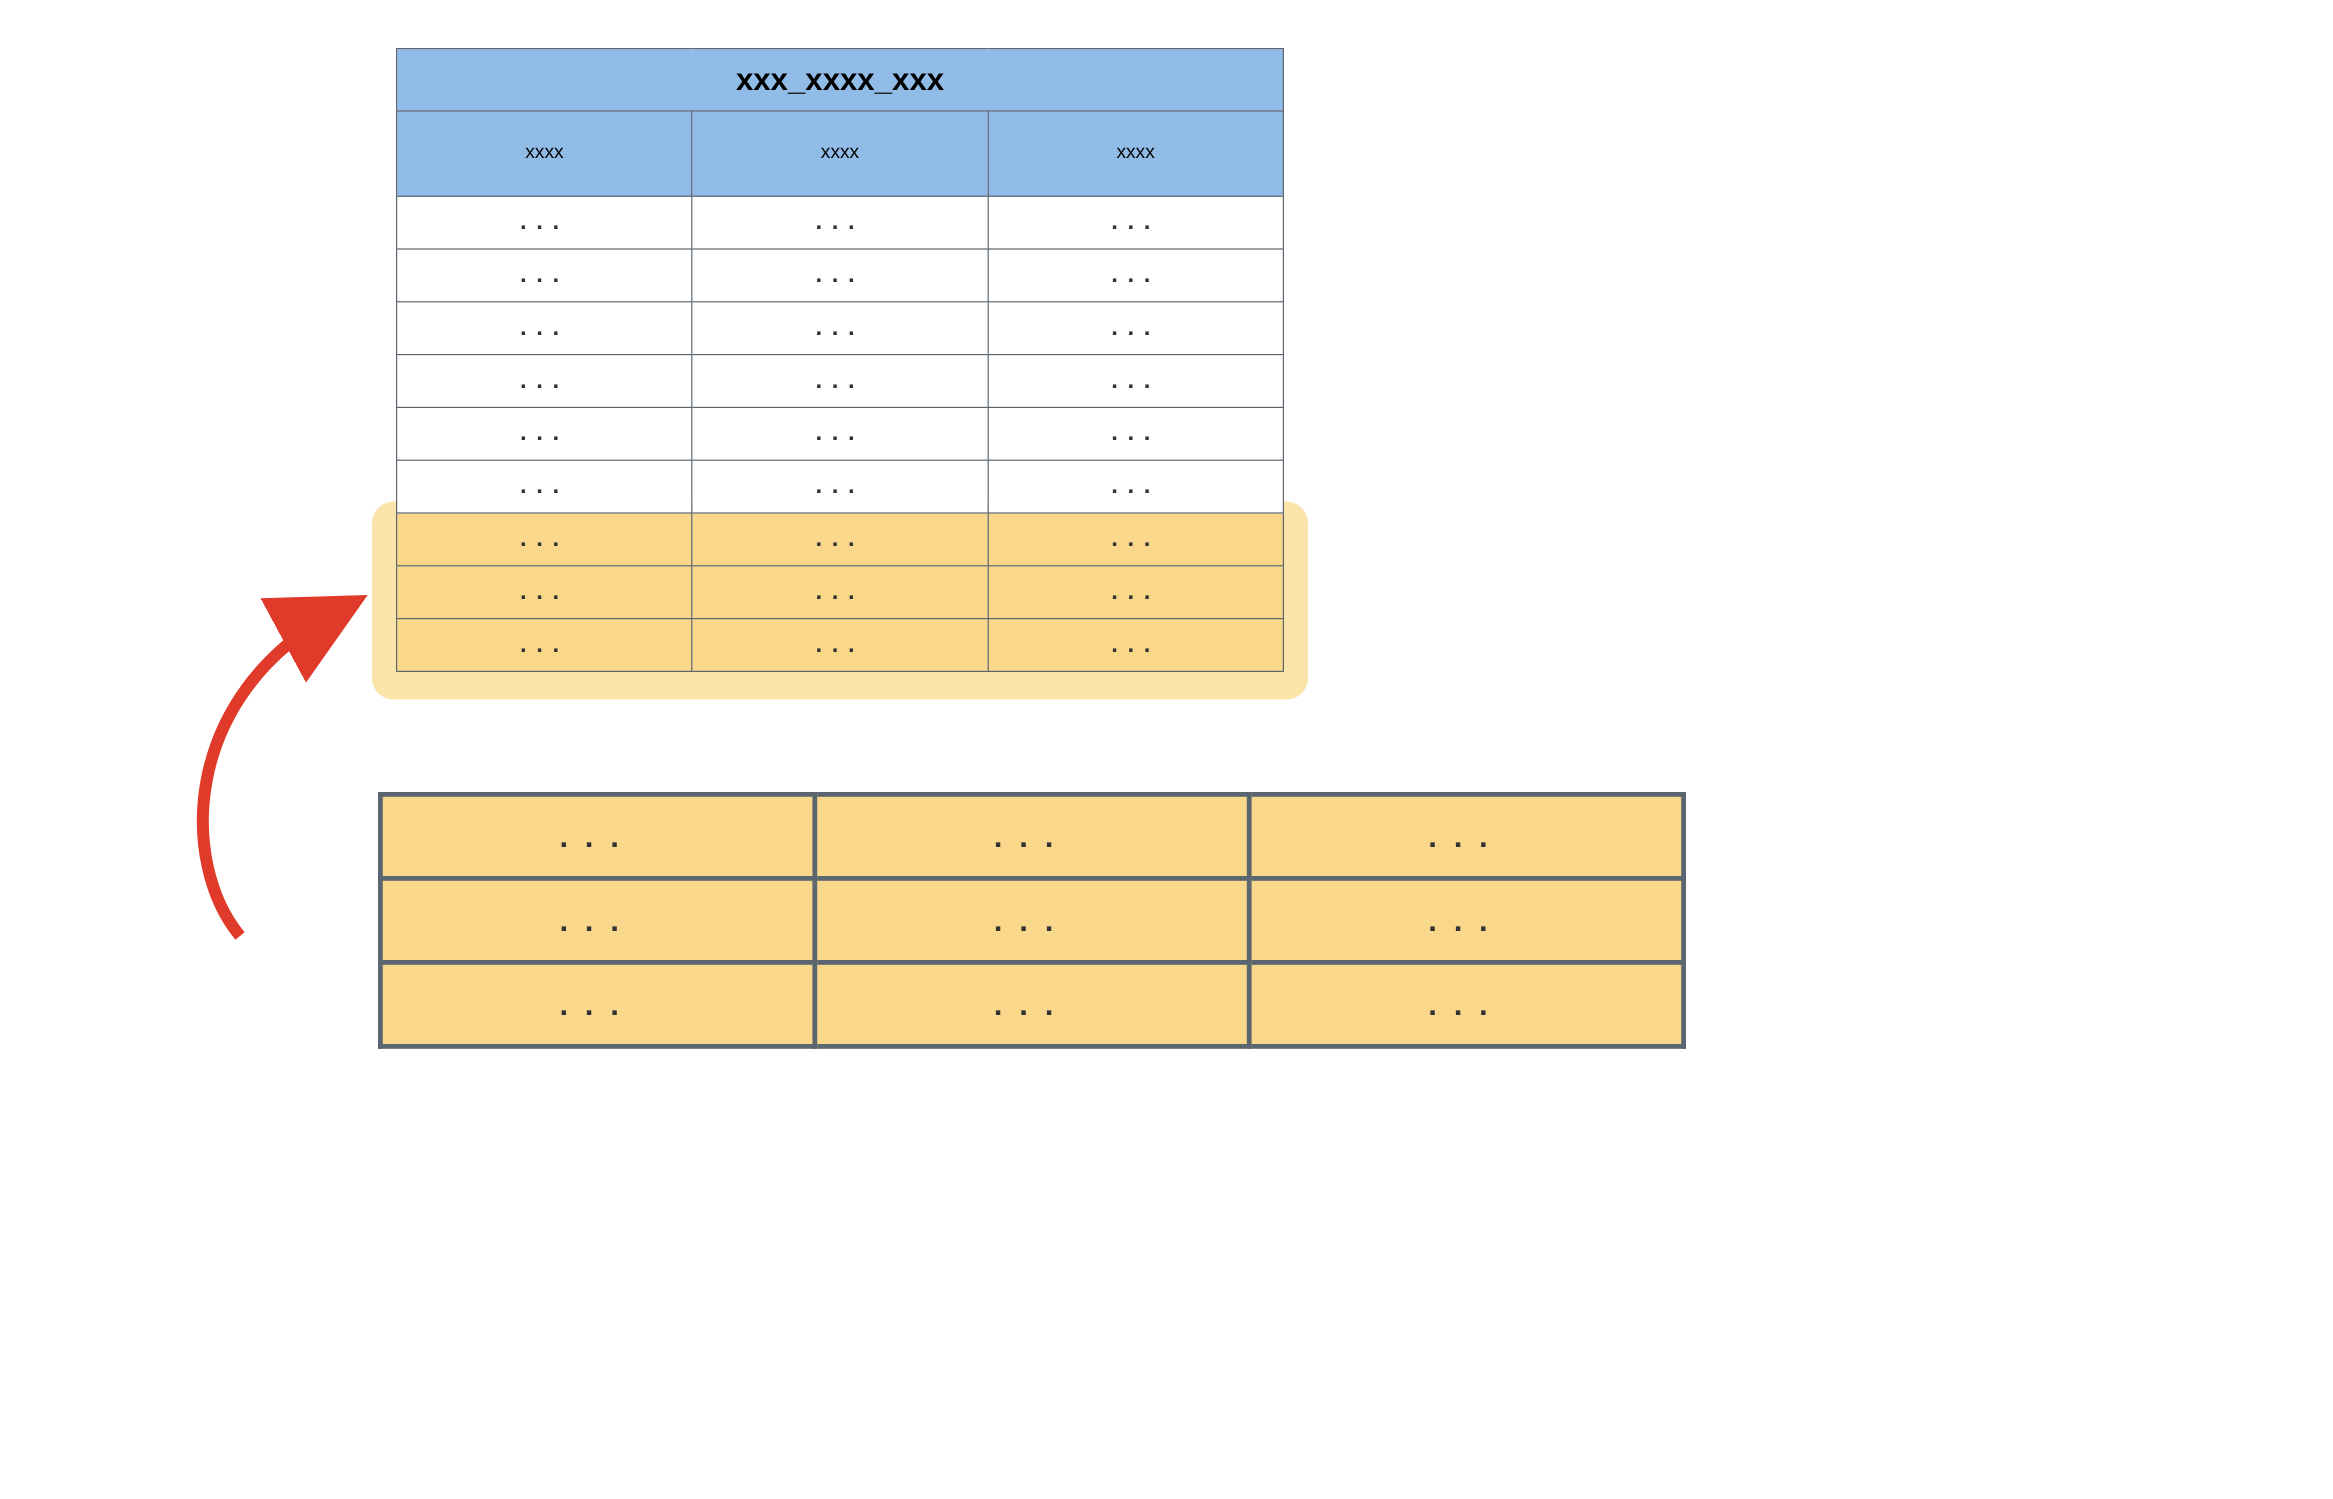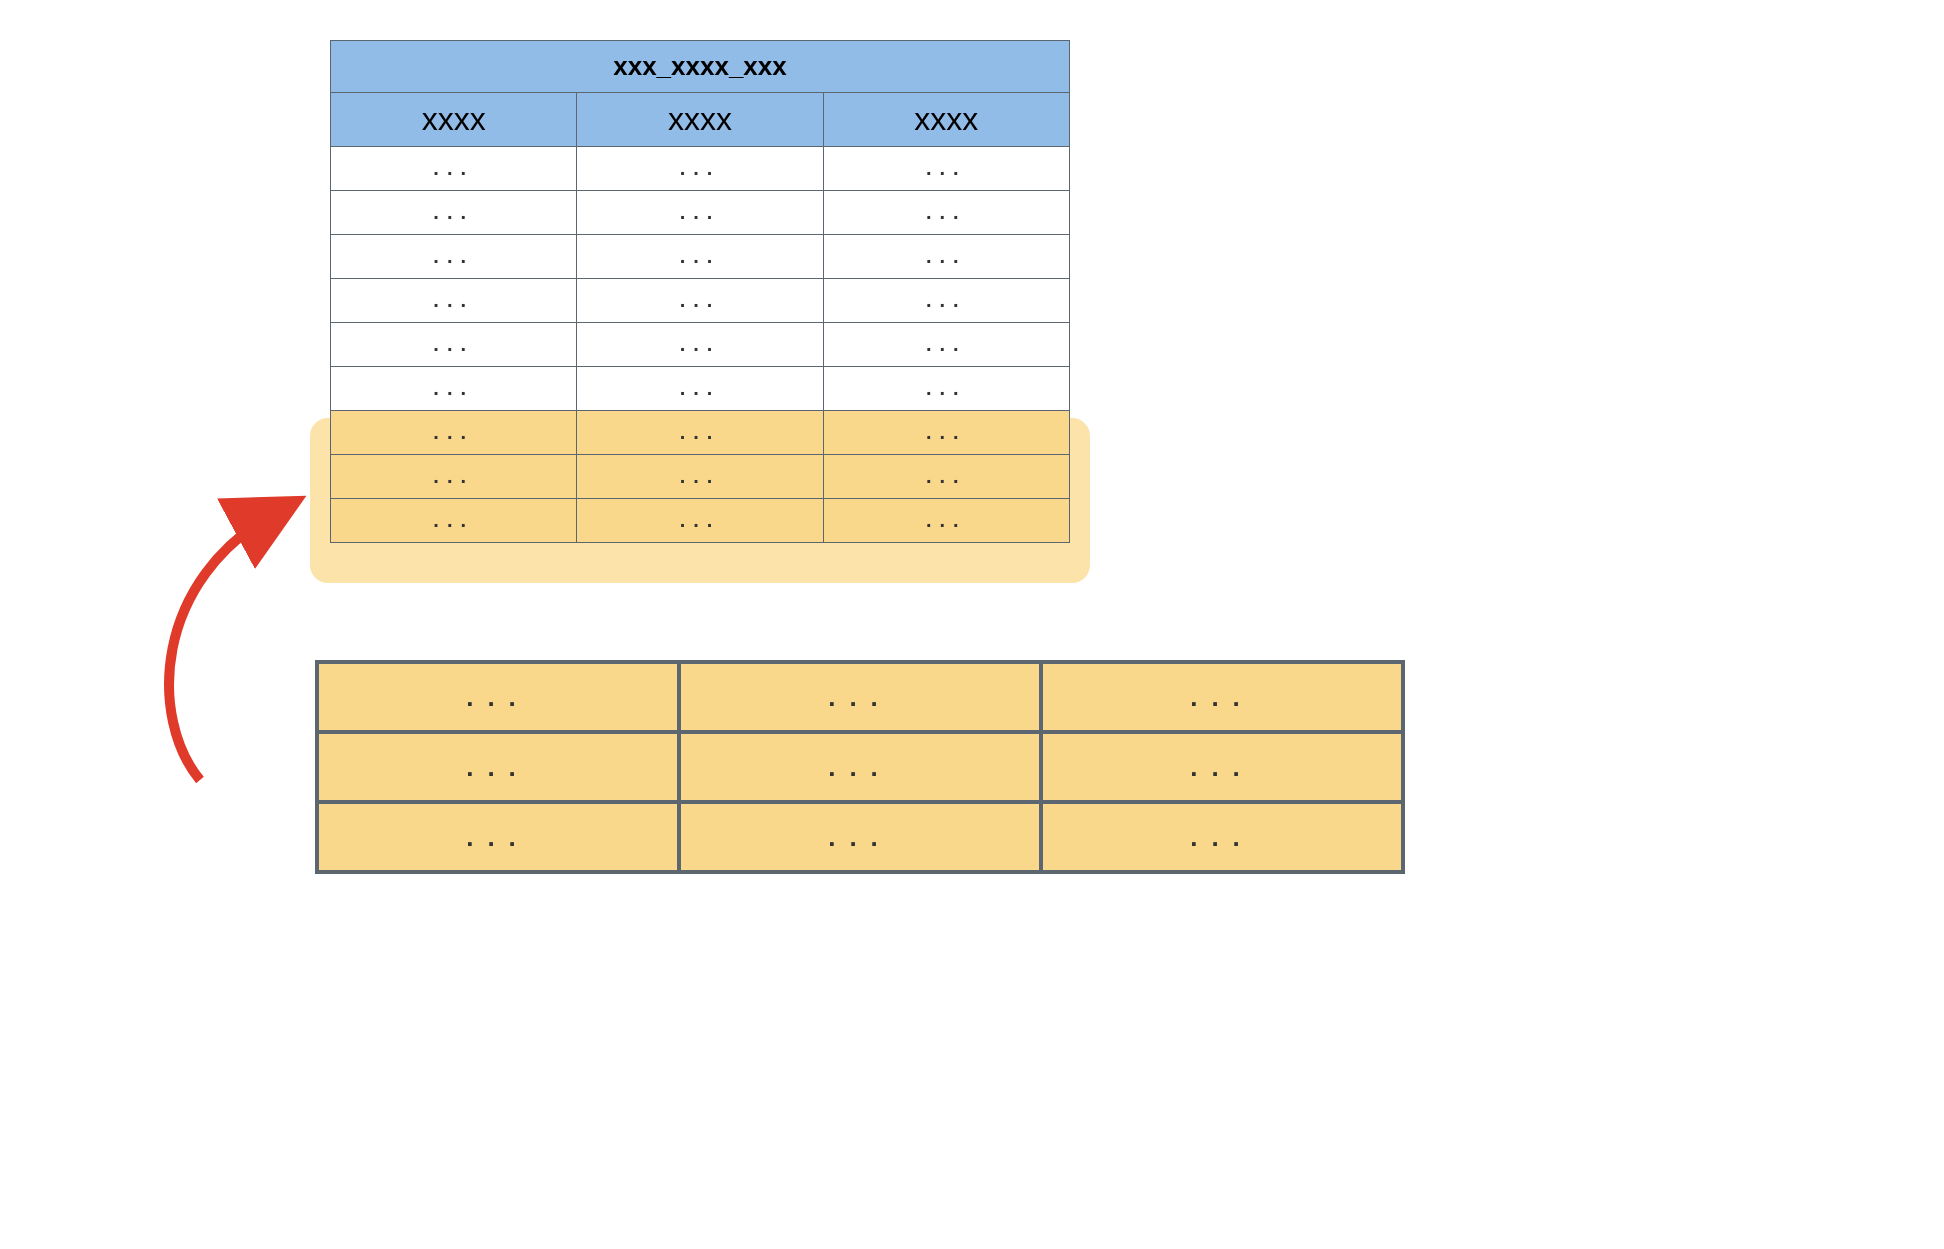--- a/index.html
+++ b/index.html
@@ -35,24 +35,24 @@
       font-weight: bold;
       color: #000;
       padding: 10px;
       text-align: center;
       margin-left: 48px;
     }
     
     .top-table th.header-cell {
       background: #92bce8;
       border: 1px solid #5c6670;
-      font-size: 32px;
+      font-size: 16px;
       font-weight: normal;
       color: #000;
-      padding: 8px;
+      padding: 26px;
       text-align: center;
       width: 33.33%;
     }
     
     .top-table td {
       background: #ffffff;
       border: 1px solid #5c6670;
       font-size: 20px;
       color: #333;
       padding: 8px;

